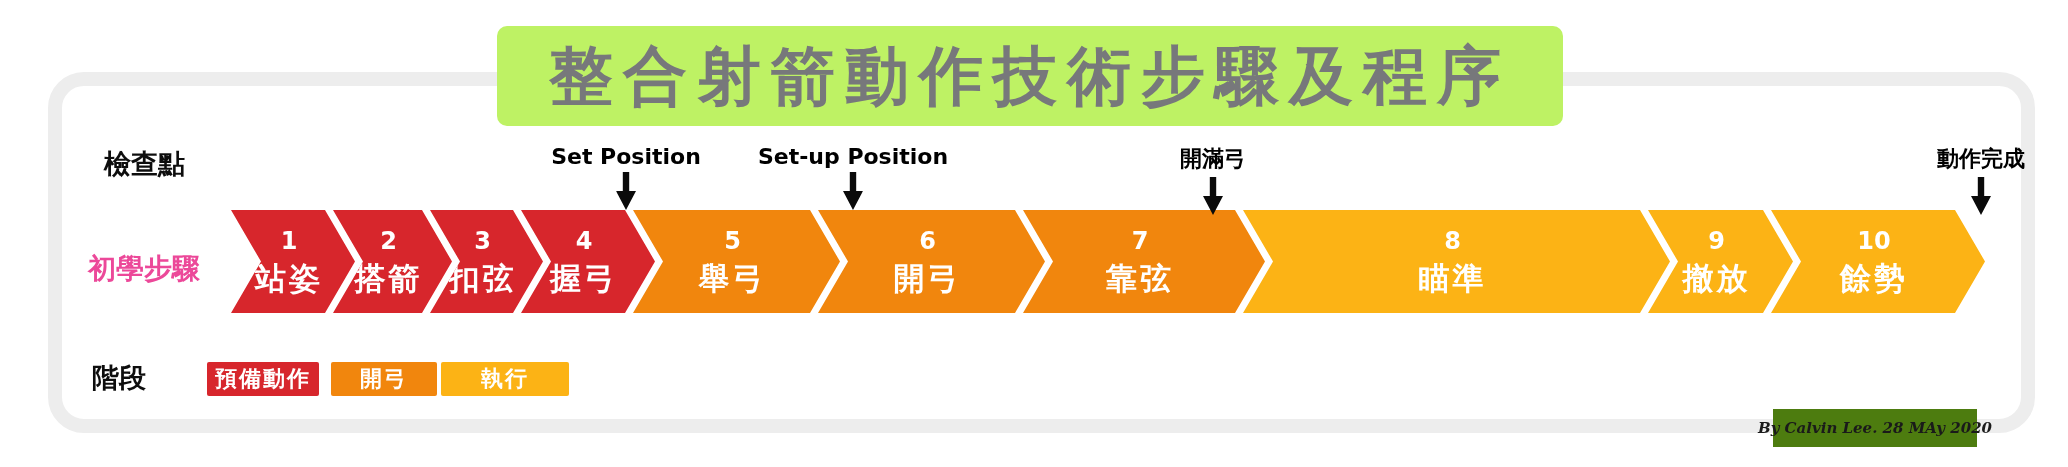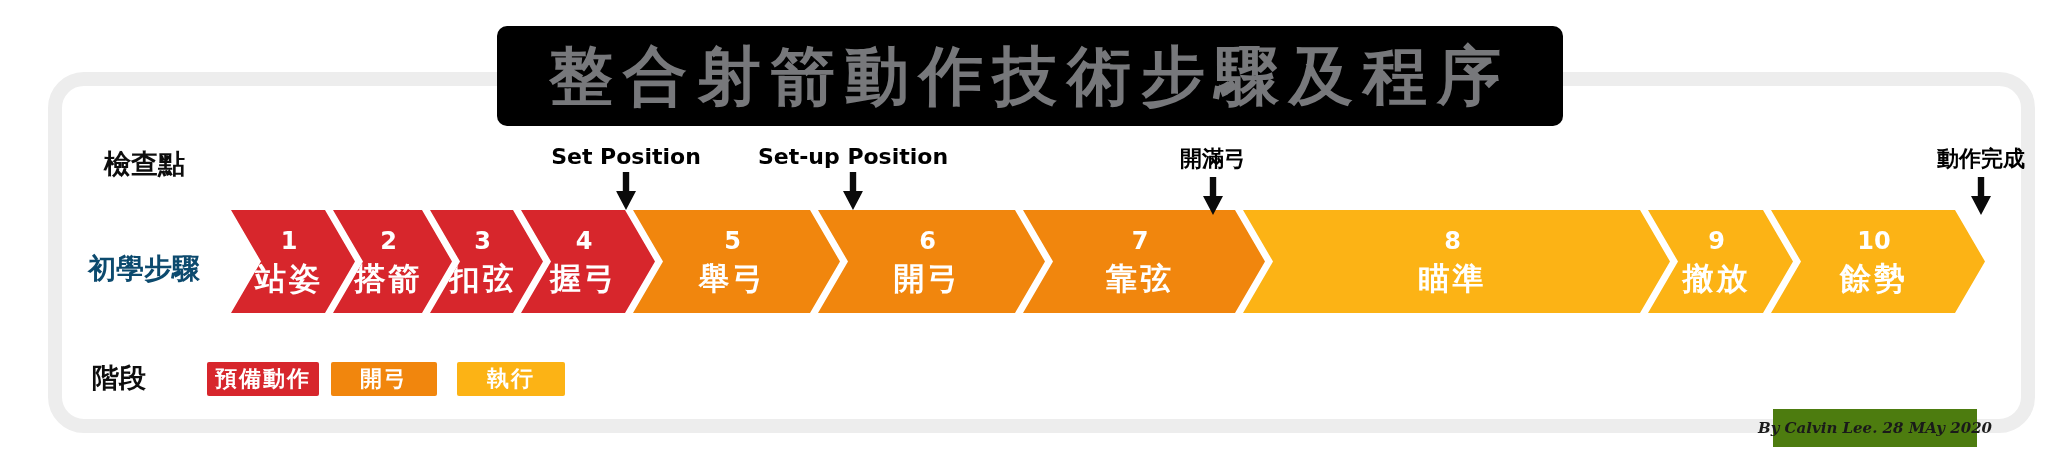--- a/index.html
+++ b/index.html
@@ -8,30 +8,30 @@
     font-family:"DejaVu Sans","Liberation Sans",sans-serif;
   }
   
   .frame{
     position:absolute;left:48px;top:72px;width:1959px;height:333px;
     border:14px solid #EDEDED;border-radius:36px;background:transparent;
   }
   
   .title-box{
     position:absolute;left:497px;top:26px;width:1066px;height:100px;
-    background:#000000;border-radius:10px;display:flex;align-items:center;justify-content:center;
+    background:#bef264;border-radius:10px;display:flex;align-items:center;justify-content:center;
     z-index:3;
   }
   .title-box .title{
     color:#77787B;font-size:64px;font-weight:bold;letter-spacing:10px;white-space:nowrap;
   }
   
   .row-label{position:absolute;font-weight:bold;white-space:nowrap;z-index:2;}
   .lbl-checkpoints{left:104px;top:146px;font-size:27px;color:#0d0d0d;}
-  .lbl-steps{left:88px;top:250px;font-size:28px;color:#0c4a6e;}
+  .lbl-steps{left:88px;top:250px;font-size:28px;color:#ec4899;}
   .lbl-stages{left:92px;top:360px;font-size:27px;color:#0d0d0d;}
   
   .checkpoint{
     position:absolute;top:144px;transform:translateX(-50%);
     display:flex;flex-direction:column;align-items:center;gap:3px;z-index:2;
   }
   .cp1{left:626px;} .cp2{left:845px;margin-left:8px;} .cp3{left:1213px;} .cp4{left:1981px;}
   .checkpoint .cp-label{font-size:22px;font-weight:bold;color:#000;white-space:nowrap;}
   .down-arrow{
     width:20px;height:38px;background:#0a0a0a;
@@ -50,21 +50,21 @@
   .s4{left:513px;width:142px;} .s5{left:625px;width:215px;} .s6{left:810px;width:235px;}
   .s7{left:1015px;width:250px;} .s8{left:1235px;width:435px;} .s9{left:1640px;width:153px;}
   .s10{left:1763px;width:222px;}
   .c-red{background:#D7262C;} .c-orange{background:#F1860D;} .c-amber{background:#FCB315;}
   
   .stage-badge{
     position:absolute;top:362px;height:34px;border-radius:2px;z-index:2;
     display:flex;align-items:center;justify-content:center;
     color:#ffffff;font-weight:bold;font-size:22px;letter-spacing:2px;white-space:nowrap;
   }
-  .b1{left:207px;width:112px;} .b2{left:331px;width:106px;} .b3{left:457px;width:108px;}
+  .b1{left:207px;width:112px;} .b2{left:331px;width:106px;} .b3{left:441px;width:128px;}
   
   .credit-box{
     position:absolute;left:1773px;top:409px;width:204px;height:38px;
     background:#4d7c0f;display:flex;align-items:center;justify-content:center;z-index:3;
   }
   .credit-box .credit{
     font-family:"DejaVu Serif","Liberation Serif",serif;font-style:italic;
     font-size:15px;font-weight:bold;color:#1a1a1a;white-space:nowrap;
   }
 </style>

